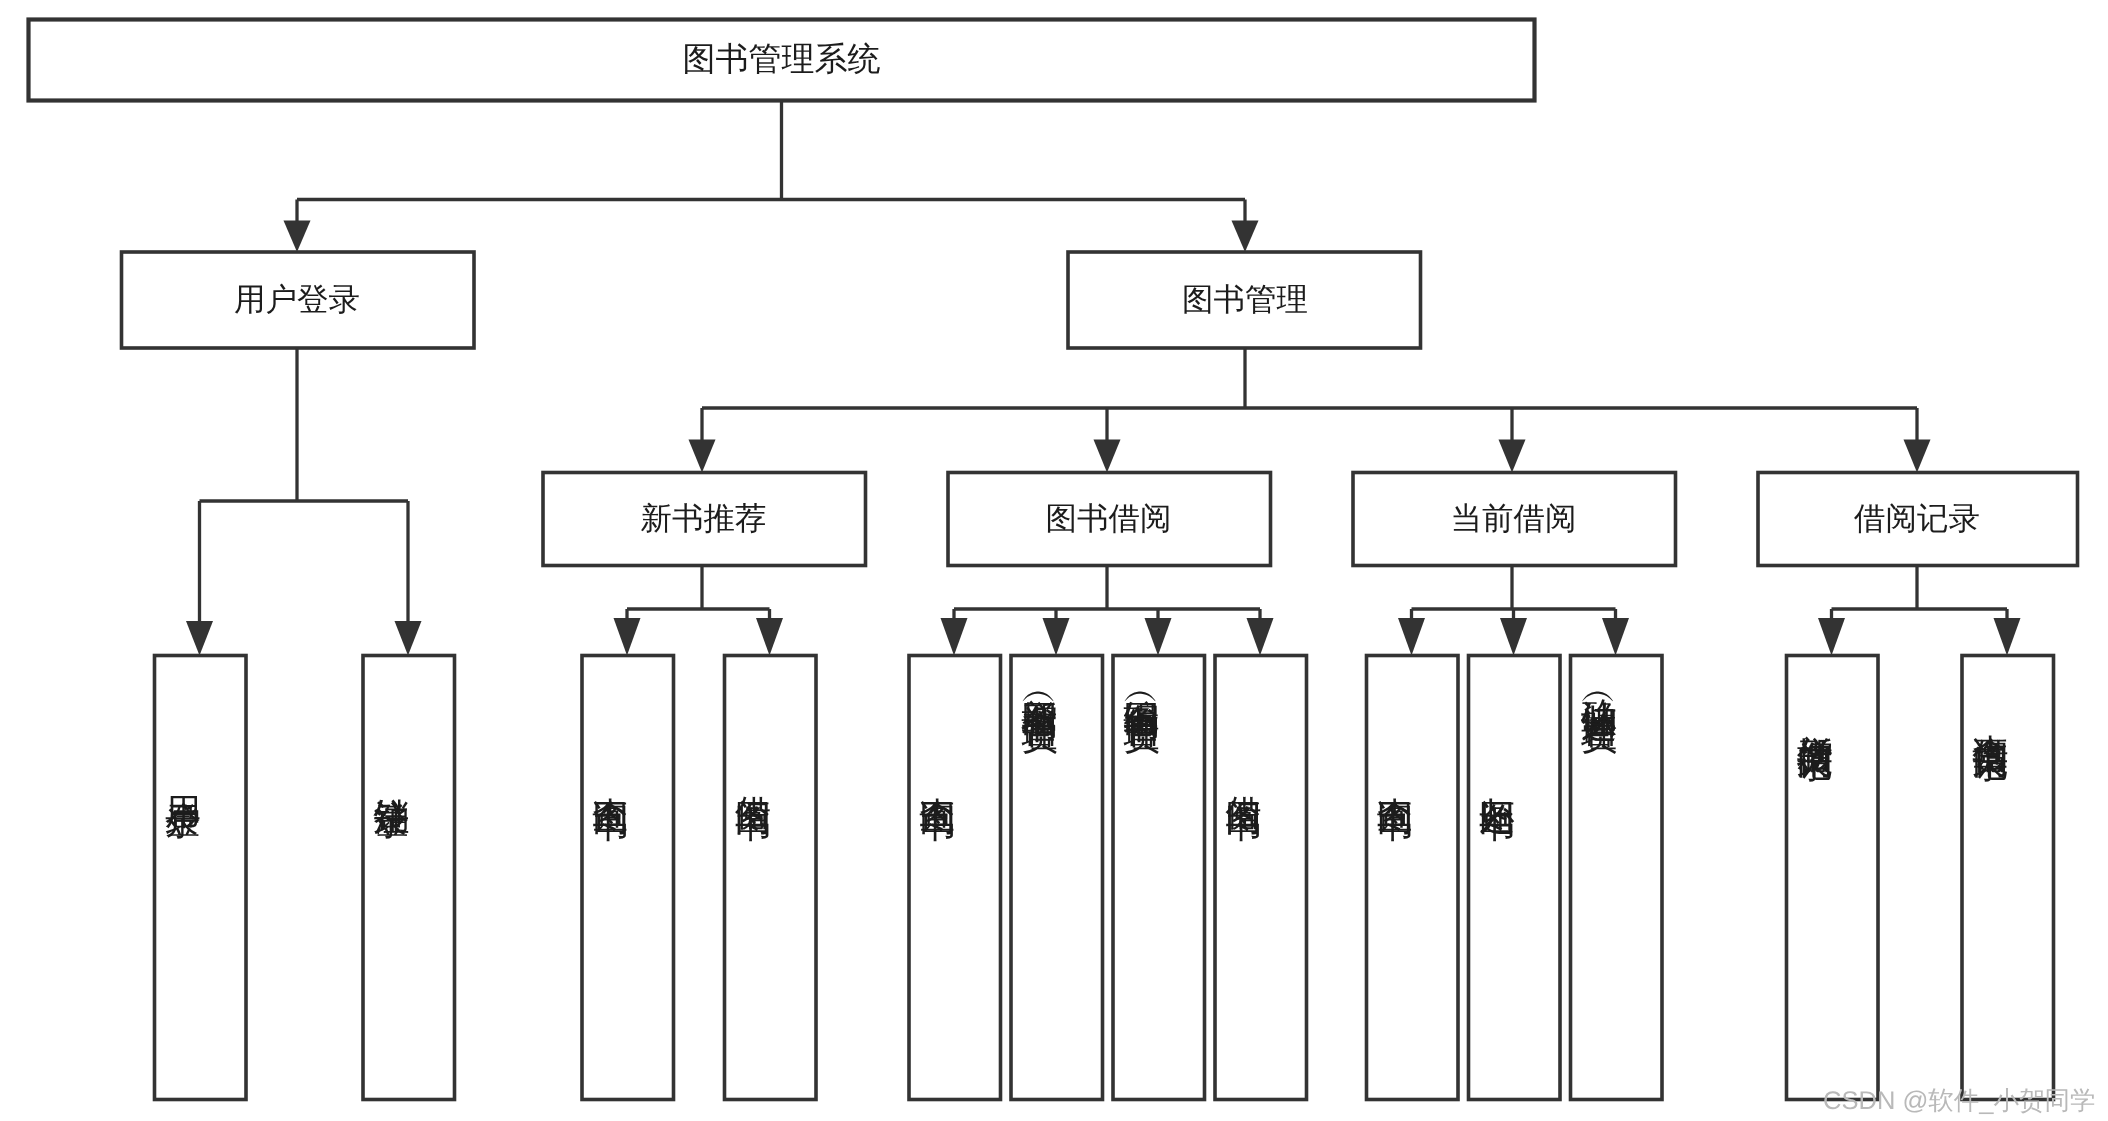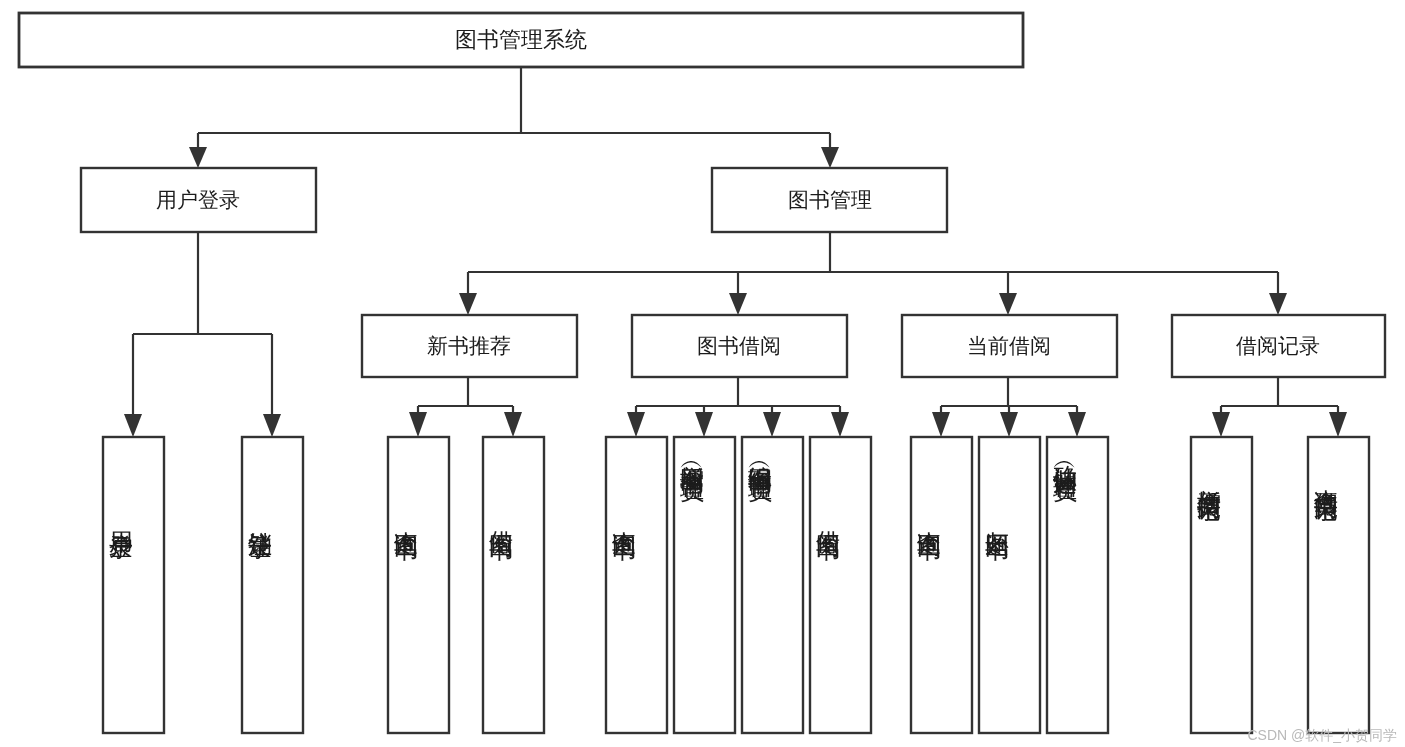--- a/index.html
+++ b/index.html
@@ -77,21 +77,21 @@
     letter-spacing: 2px;
     text-align: start;
     white-space: nowrap;
     pointer-events: none;
   }
   .watermark {
     position: absolute;
     right: 8px;
     bottom: 2px;
     font-family: "Liberation Sans", "DejaVu Sans", sans-serif;
-    font-size: 14px;
+    font-size: 17px;
     color: #b9b9b9;
     white-space: nowrap;
     pointer-events: none;
   }
 </style>
 </head>
 <body>
 
 <div id="diagram-root">
 

